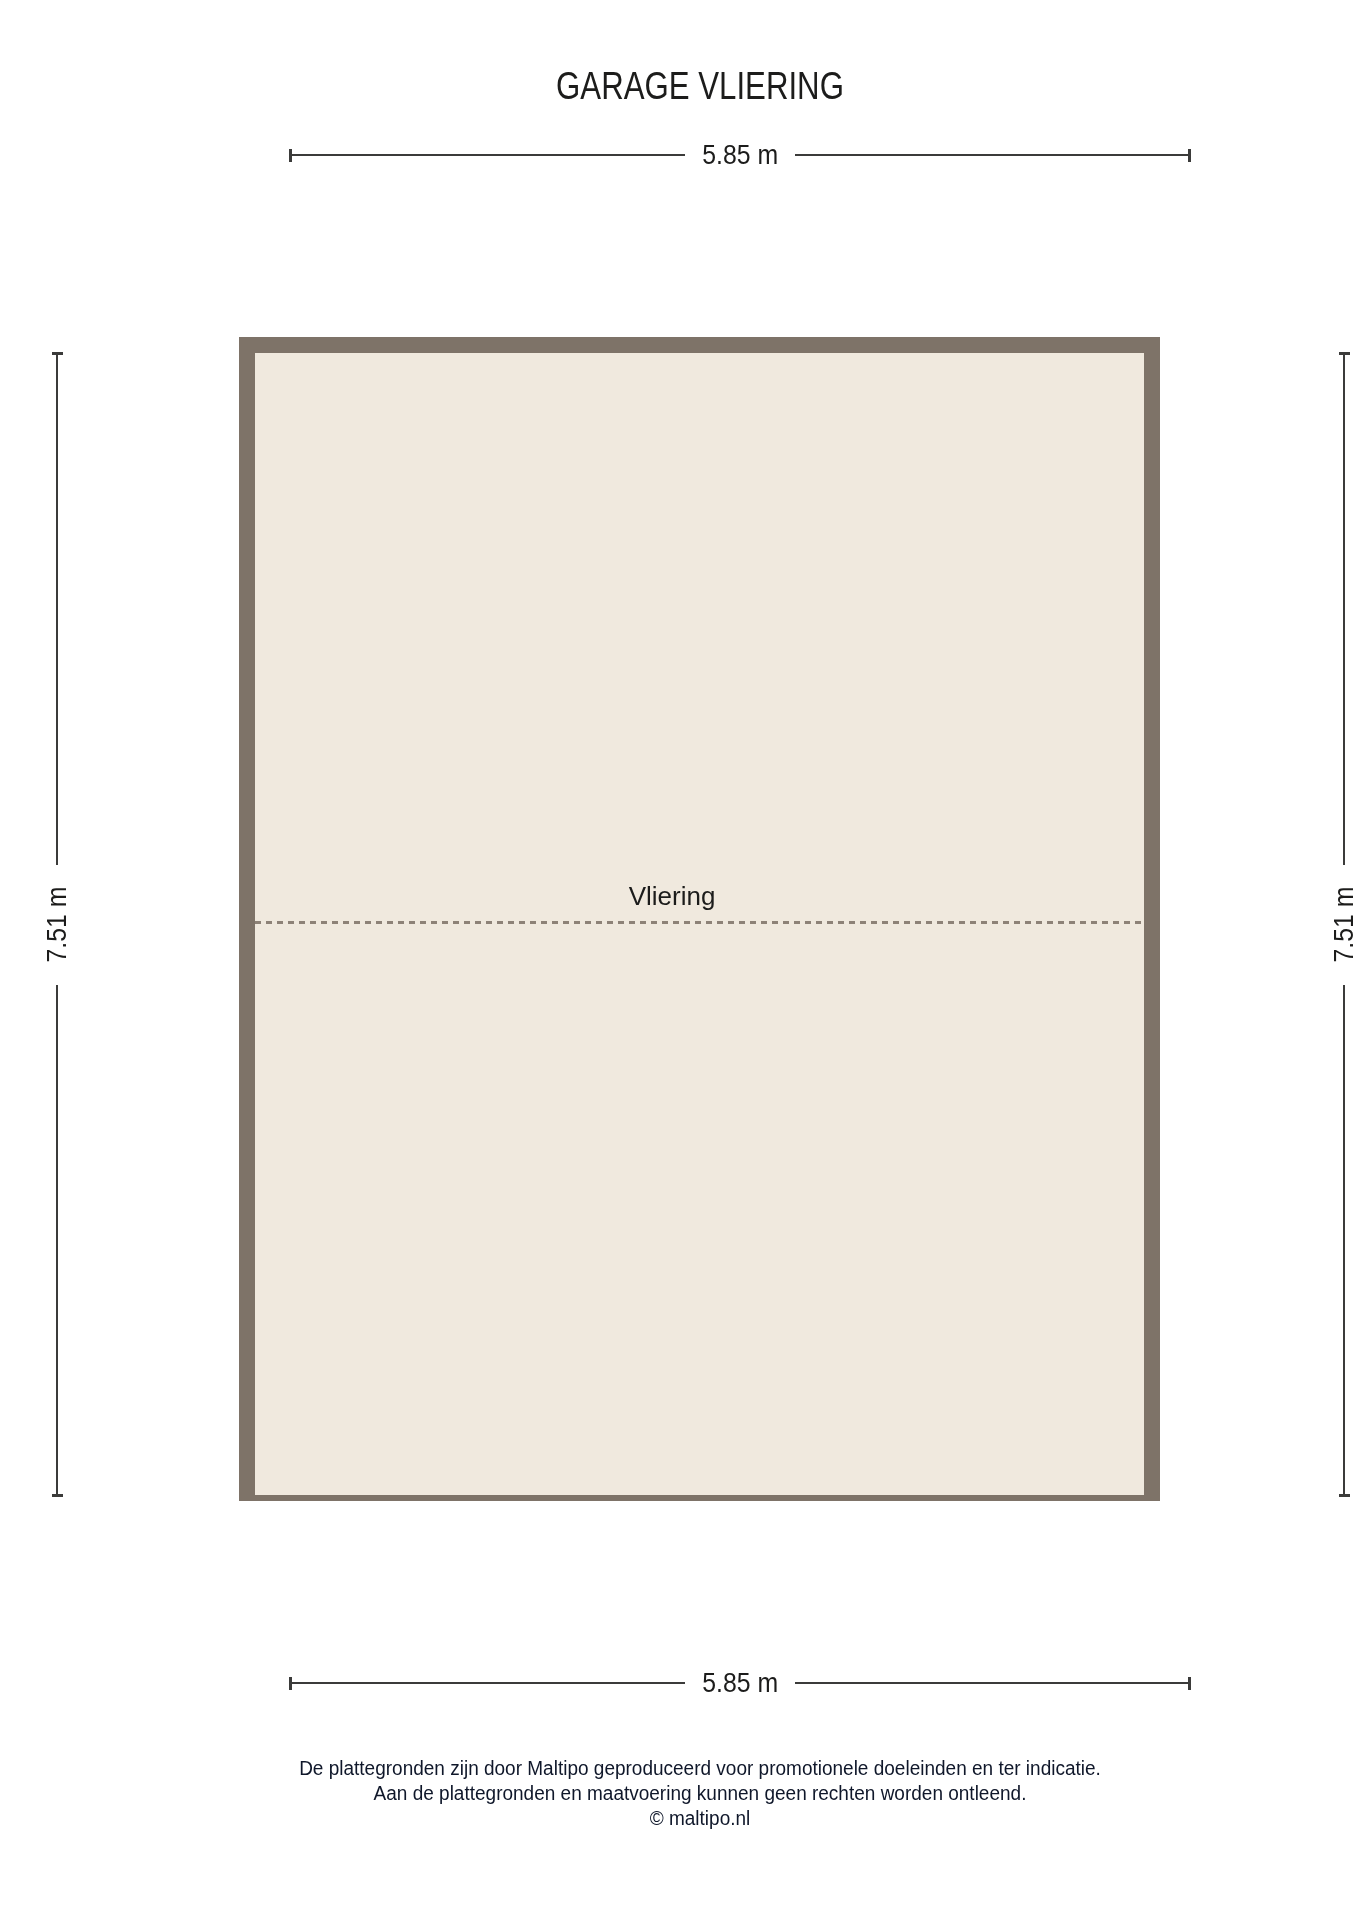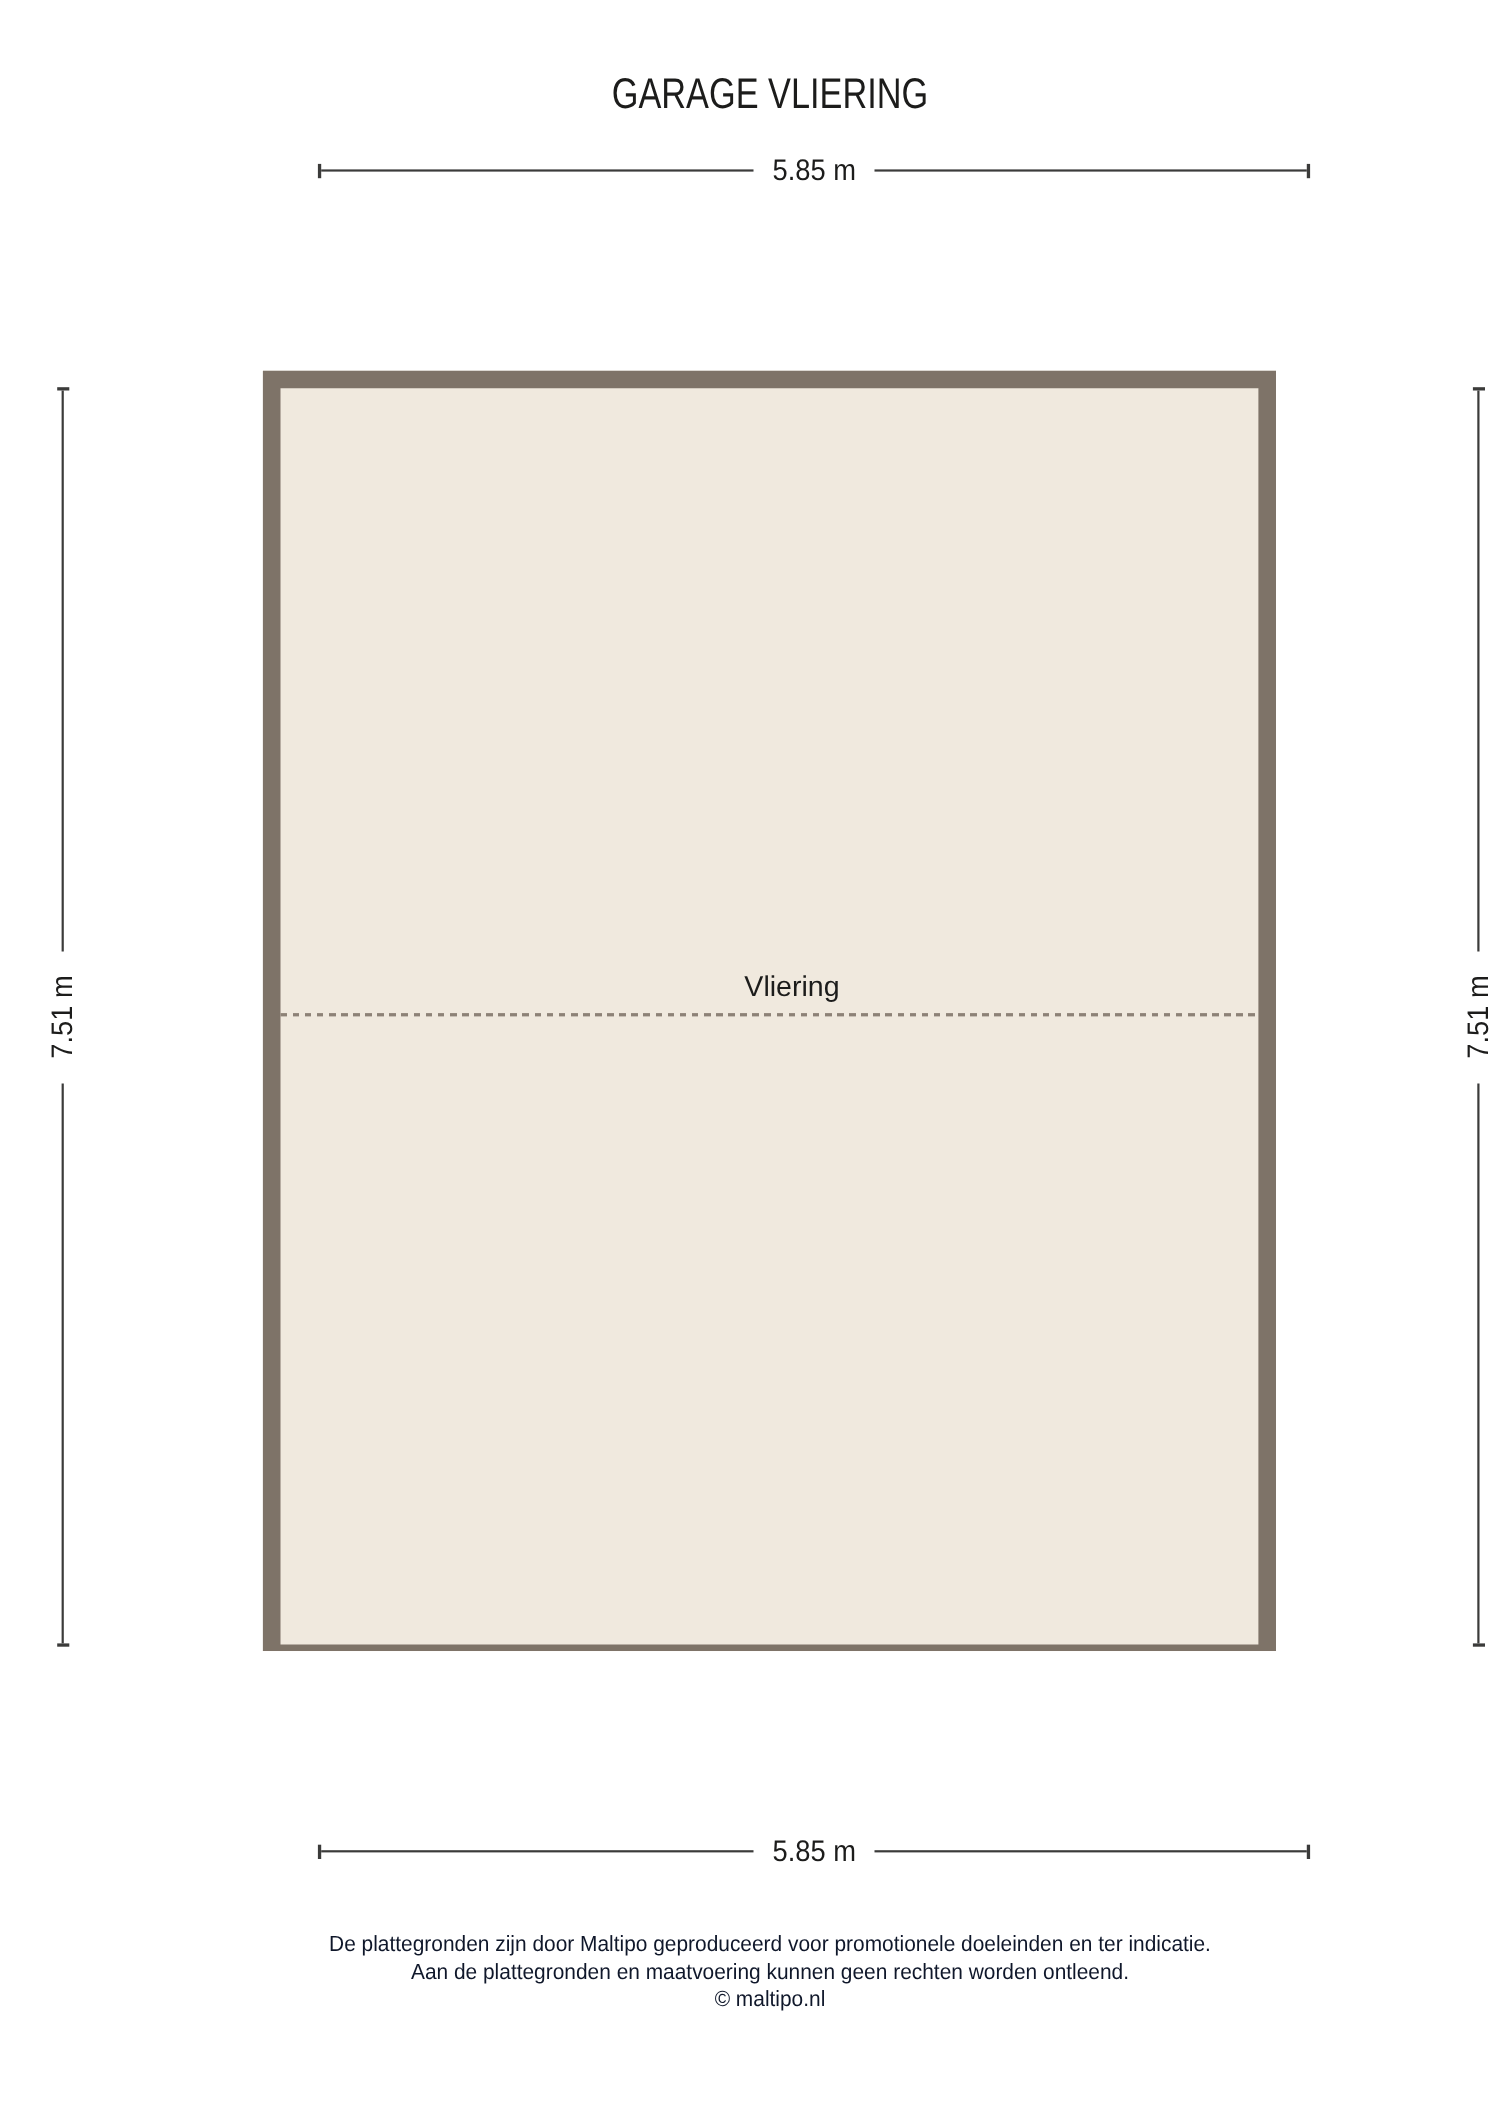--- a/index.html
+++ b/index.html
@@ -39,21 +39,21 @@
     position:absolute; left:218px; top:337px; width:921px; height:1164px;
     box-sizing:border-box; background:#f0e9de;
     border:16px solid #7e7368; border-bottom-width:6px;
   }
   #ridge-line {
     position:absolute; left:234px; top:921px; width:889px; height:3px;
     background:repeating-linear-gradient(90deg,#8d8277 0 6px,transparent 6px 11px);
   }
   #room-name {
     position:absolute; left:218px; top:881px; width:866px; text-align:center;
-    font-size:26px; color:#1c1c1b;padding-left:48px;
+    font-size:26px; color:#1c1c1b;
   }
   #room-height {
     position:absolute; left:218px; top:931px; width:921px; text-align:center;
     font-size:20px; font-style:italic; color:#1c1c1b;
   }
   
   #footer { position:absolute; left:0; top:1756px; width:1358px; text-align:center; font-size:20px; line-height:25px; color:#0f172a; }
   #footer .foot-line { transform:scaleX(0.95); transform-origin:center; white-space:nowrap; }
 </style>
 </head>

